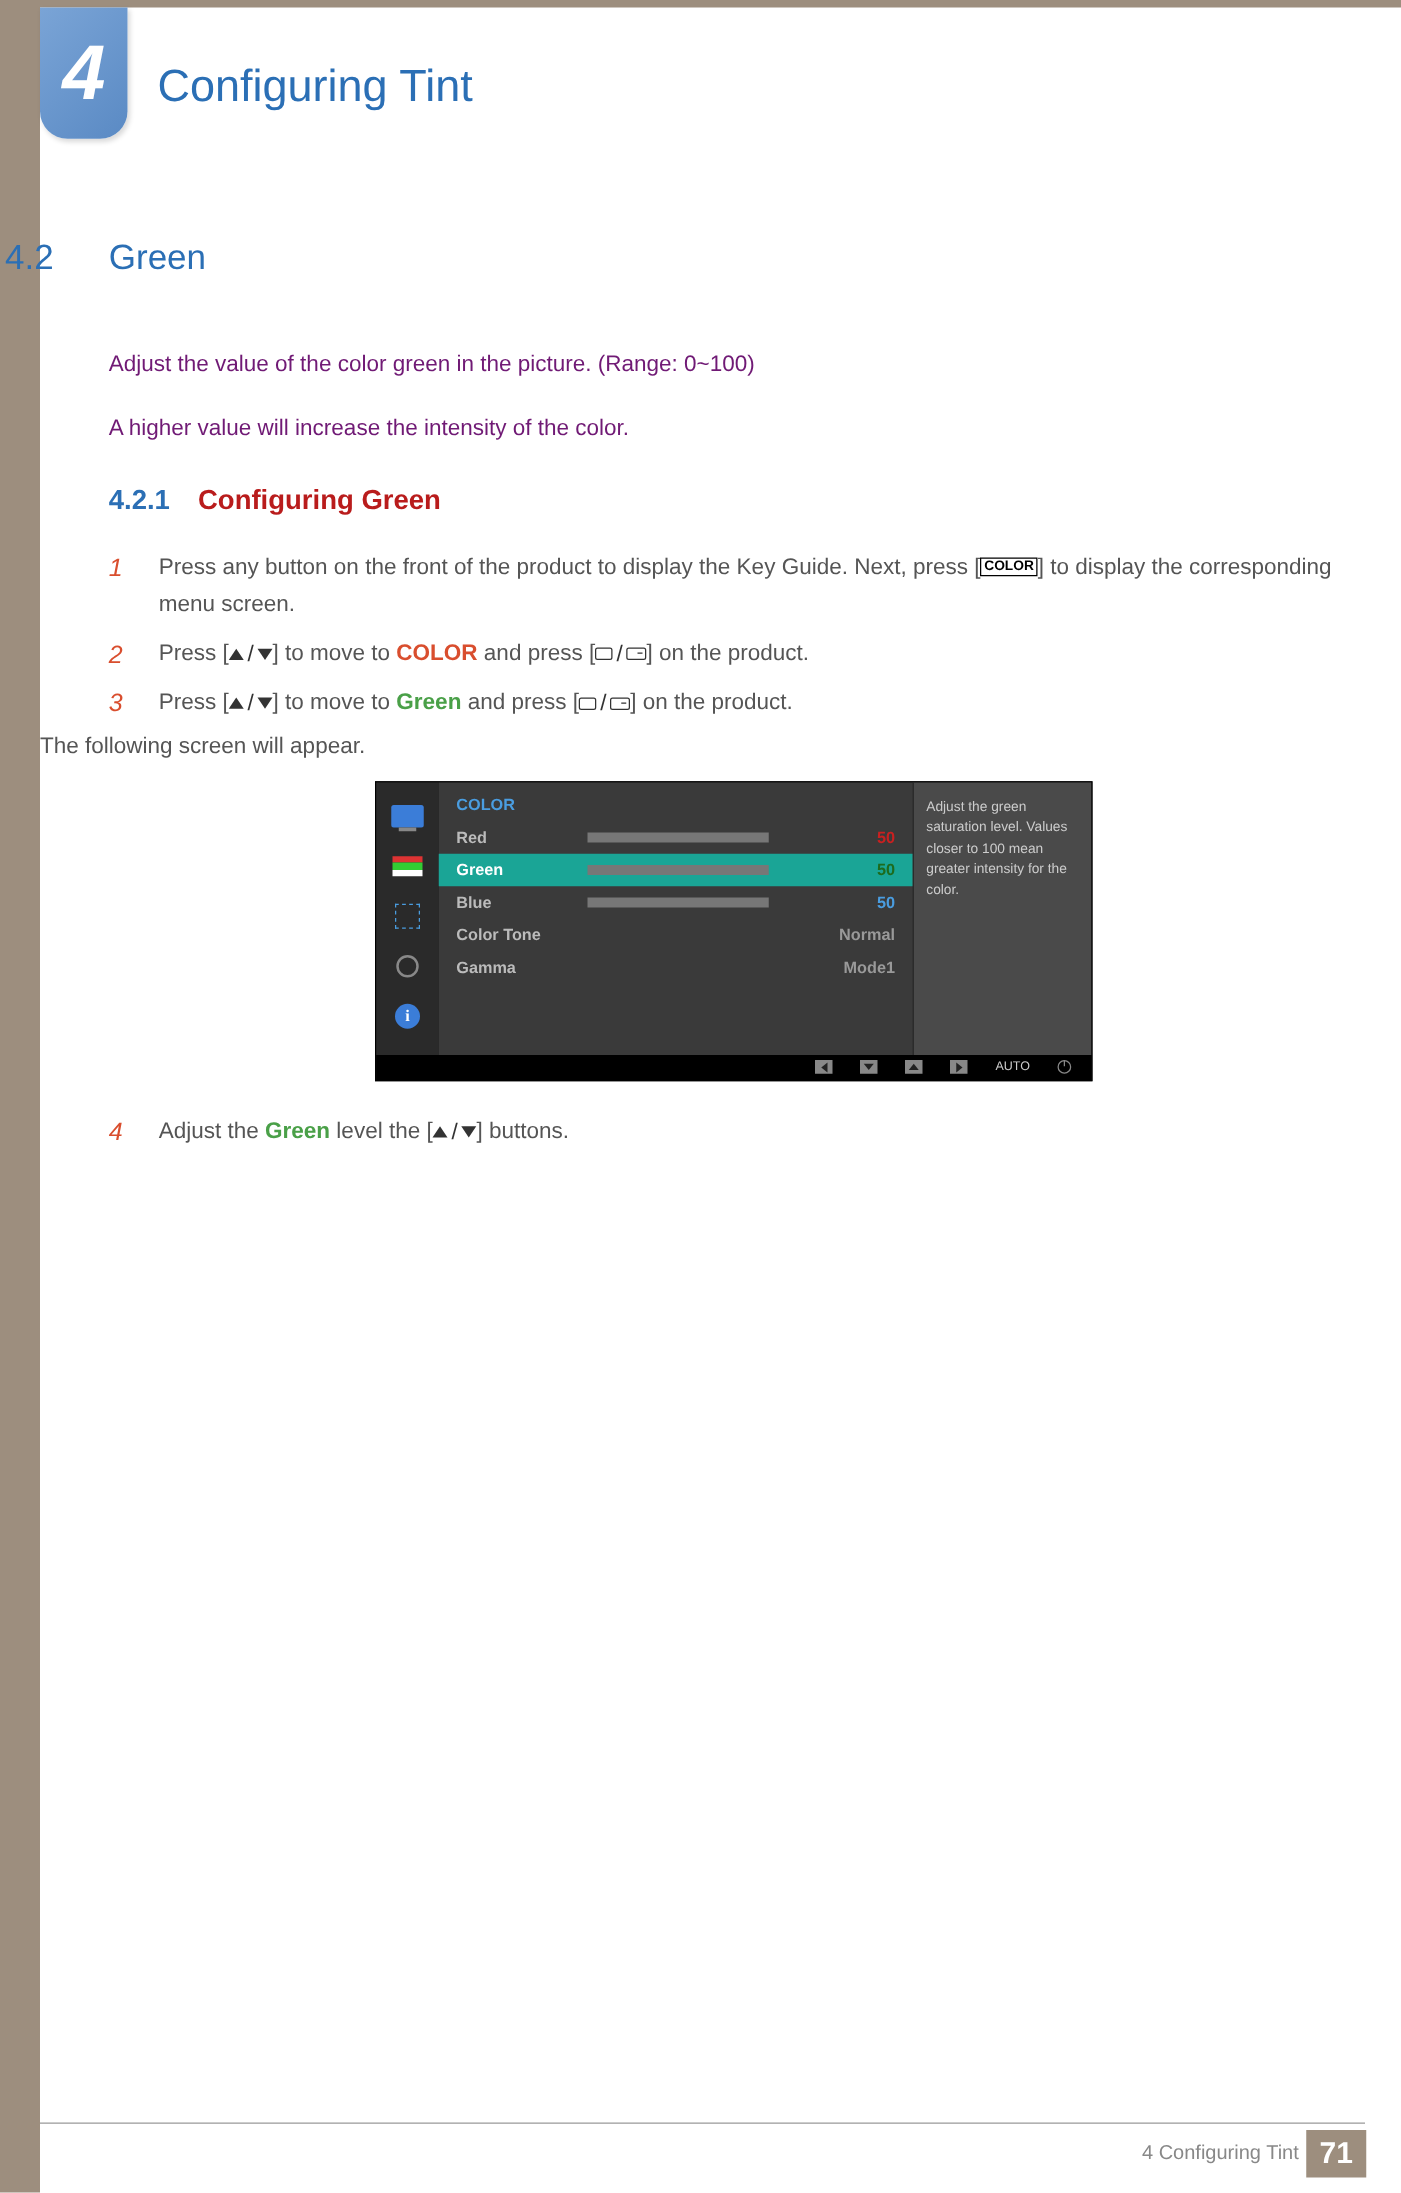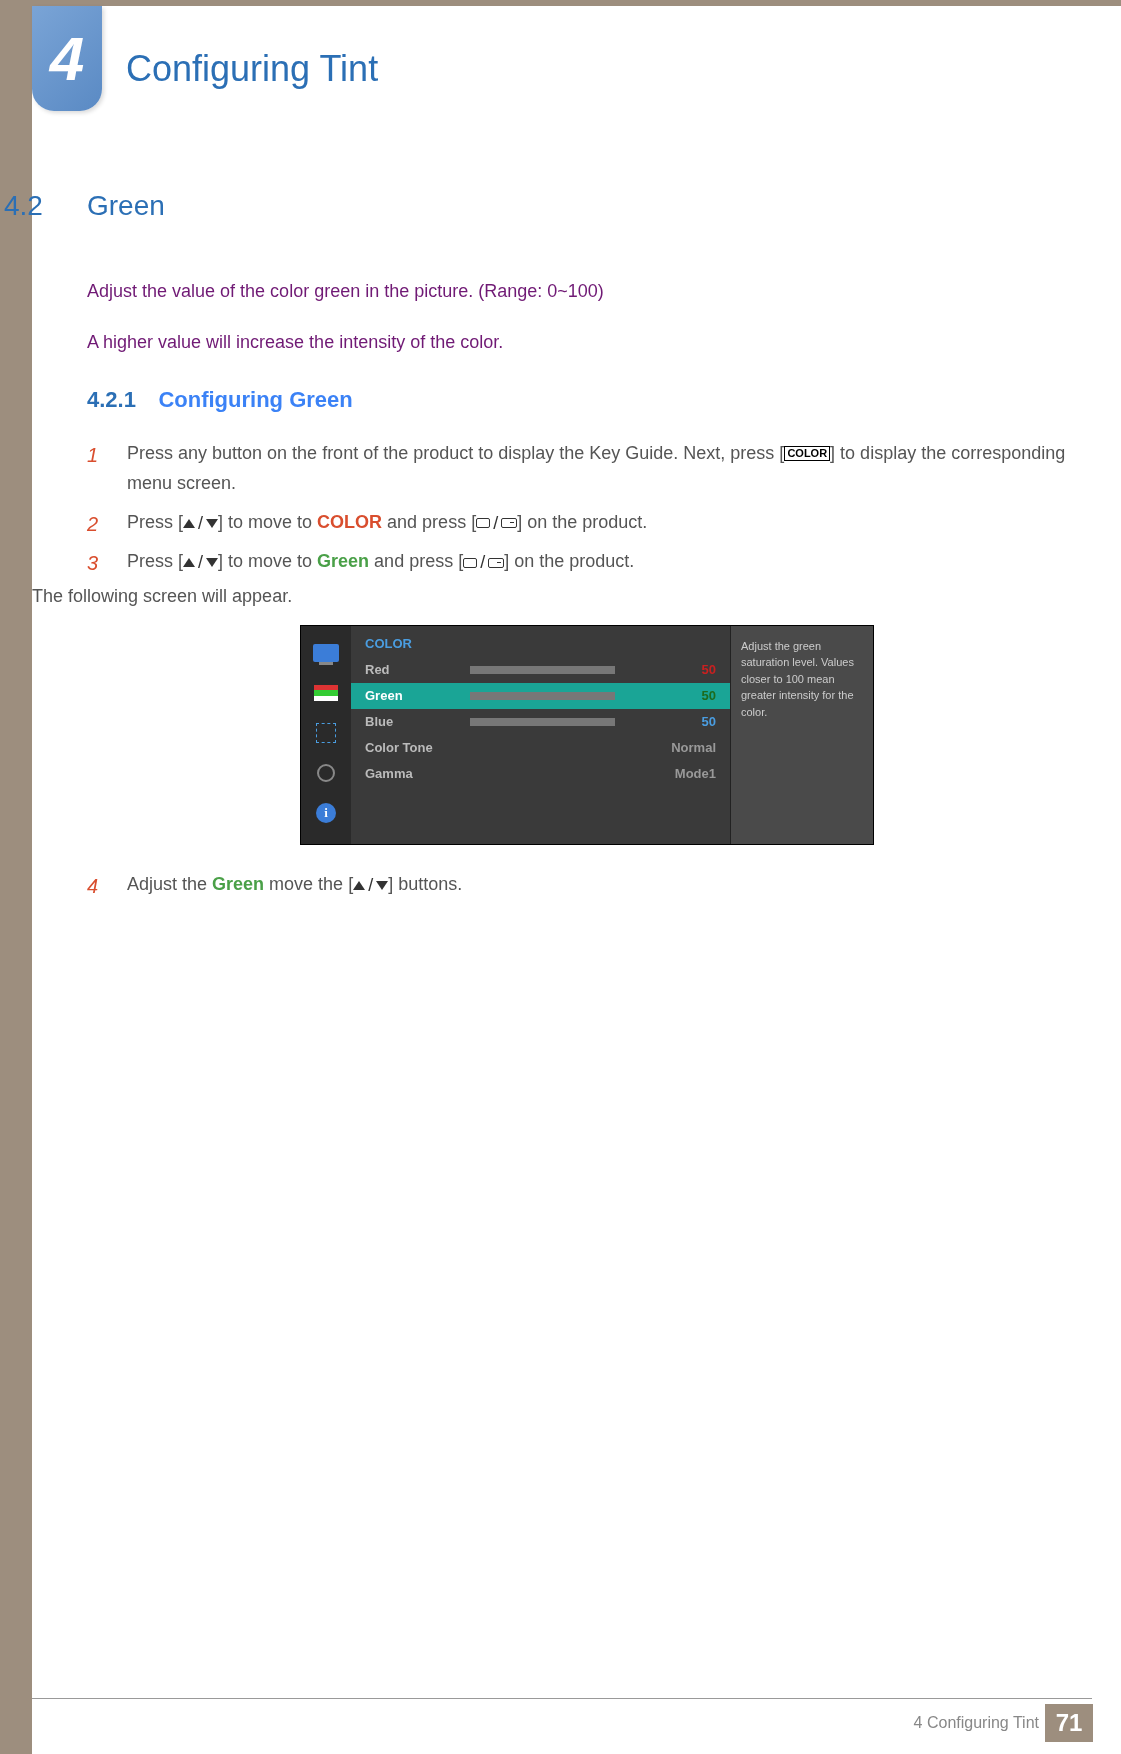--- a/index.html
+++ b/index.html
@@ -83,21 +83,21 @@
       margin-top: 30px;
       margin-bottom: 25px;
     }
     .subsec-num {
       color: #2b6fb5;
       font-size: 22px;
       font-weight: bold;
       margin-right: 18px;
     }
     .subsec-title {
-      color: #3b82f6;
+      color: #b91c1c;
       font-size: 22px;
       font-weight: bold;
     }
     ol.steps {
       list-style: none;
       margin-left: 55px;
     }
     ol.steps li {
       position: relative;
       padding-left: 40px;
@@ -413,27 +413,43 @@
             <span class="label">Color Tone</span>
             <span class="val-txt">Normal</span>
           </div>
           <div class="osd-row">
             <span class="label">Gamma</span>
             <span class="val-txt">Mode1</span>
           </div>
         </div>
         <div class="osd-side">Adjust the green saturation level. Values closer to 100 mean greater intensity for the color.</div>
       </div>
+      <div class="osd-bottom">
+        <span class="ctrl">
+            <span class="mini-tri-l"></span>
+          </span>
+        <span class="ctrl">
+            <span class="mini-tri-d"></span>
+          </span>
+        <span class="ctrl">
+            <span class="mini-tri-u"></span>
+          </span>
+        <span class="ctrl">
+            <span class="mini-tri-r"></span>
+          </span>
+        <span>AUTO</span>
+        <span class="power-icon"></span>
+      </div>
     </div>
   </div>
 
   <ol class="steps">
     <li>
       <span class="step-num">4</span>
-      <span>Adjust the </span><span class="t-green">Green</span><span> move the [</span><span class="glyph-updown">
+      <span>Adjust the </span><span class="t-green">Green</span><span> level the [</span><span class="glyph-updown">
           <span class="tri-up"></span>
           <span class="slash">/</span>
           <span class="tri-down"></span>
         </span><span>] buttons.</span>
     </li>
   </ol>
 
 </div>
 
 <div class="footer-line"></div>

